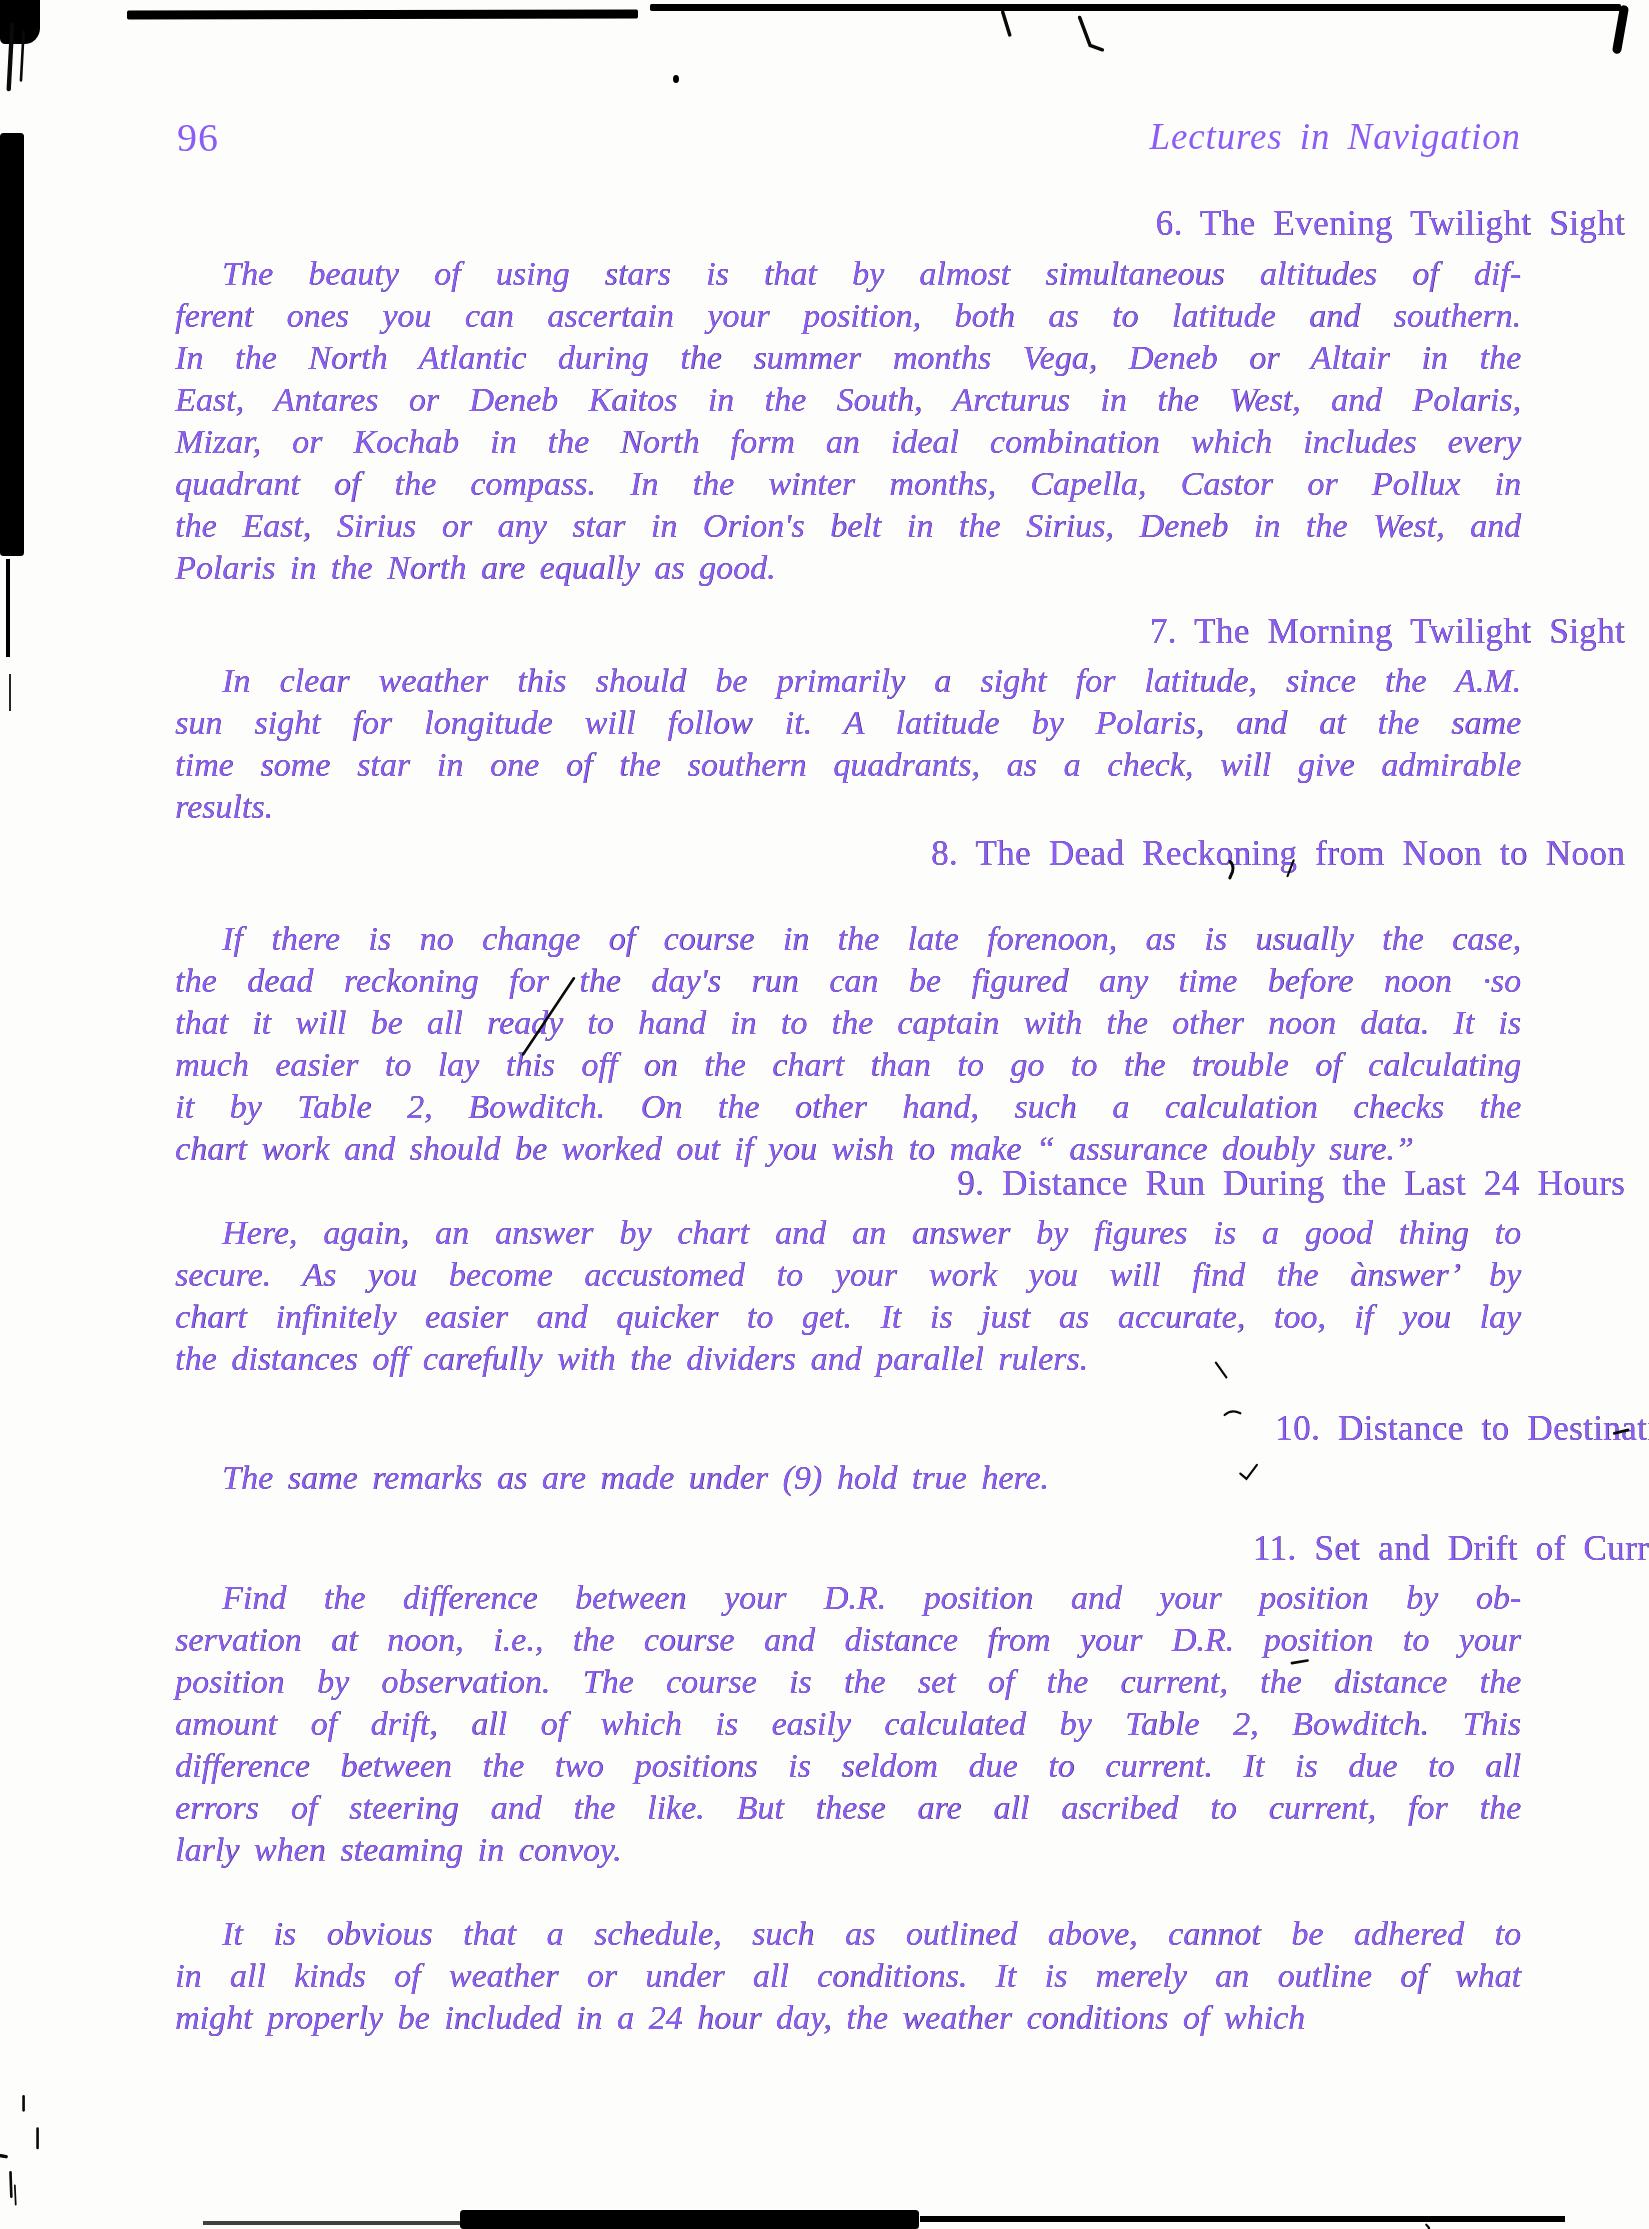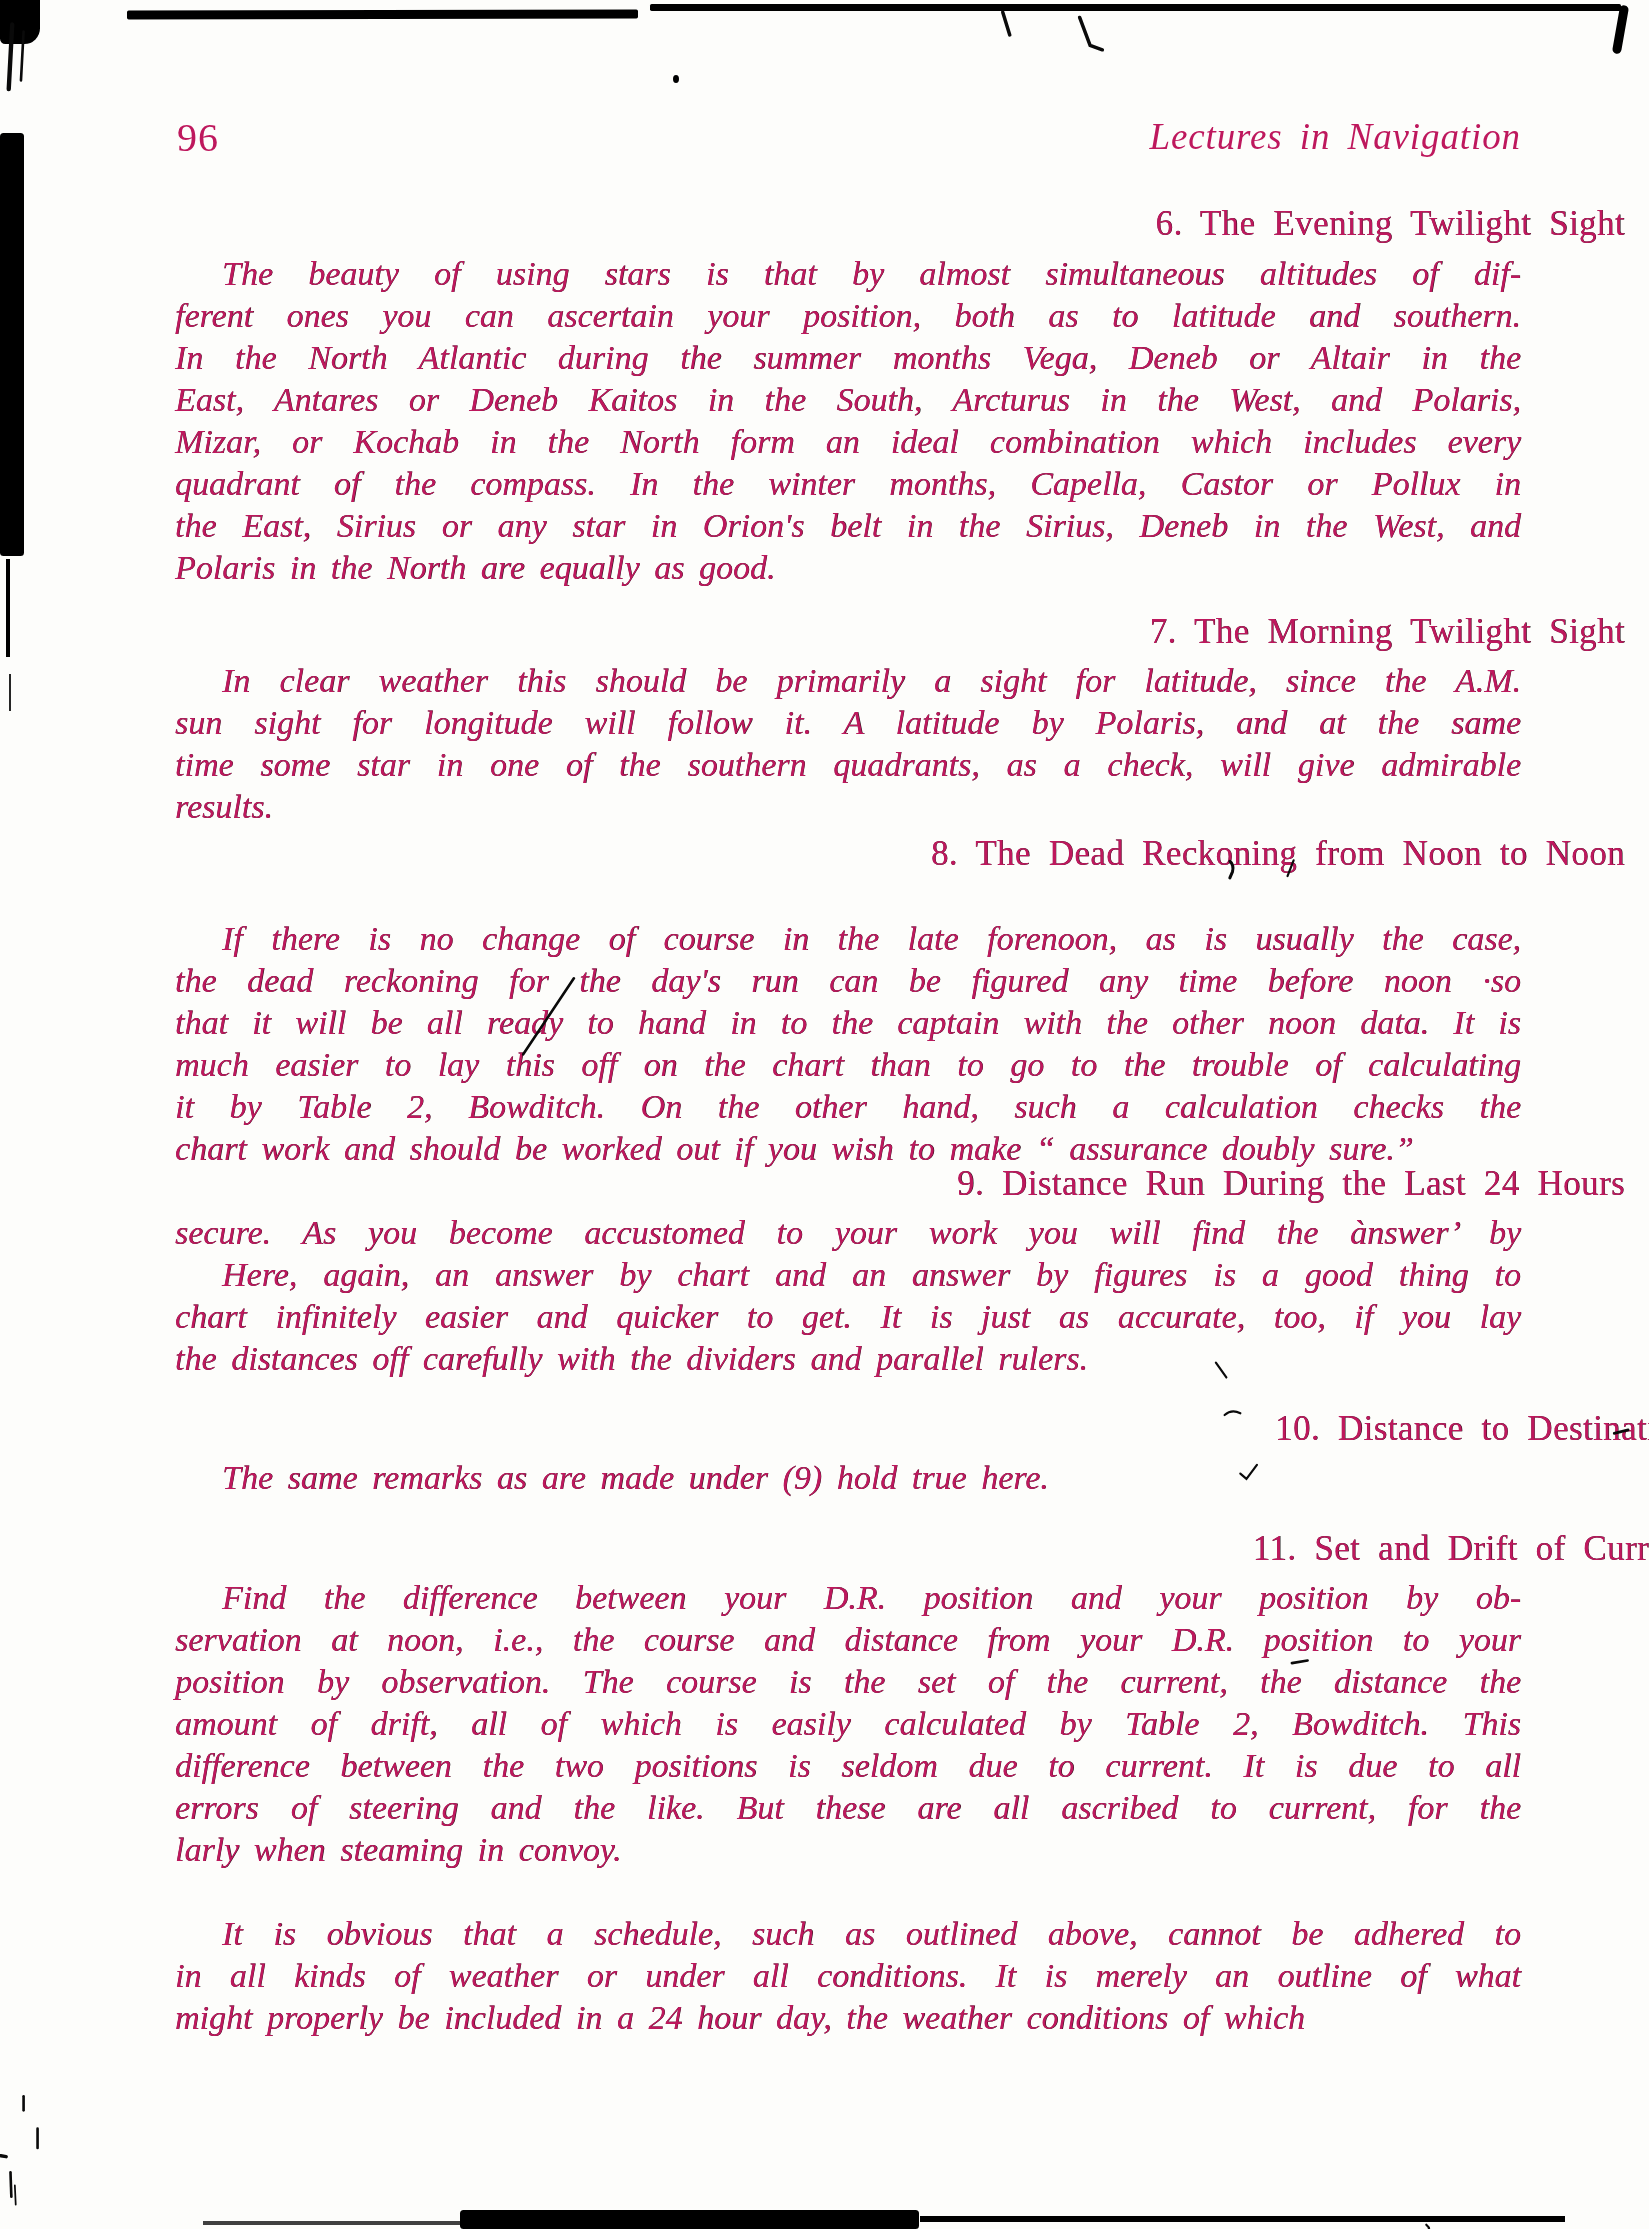--- a/index.html
+++ b/index.html
@@ -2,21 +2,21 @@
 <html style="font-size:14px"><head>
 <meta charset="utf-8">
 <style>
   html,body{margin:0;padding:0;background:#e8e8e6;}
   .page{
     position:relative;
     width:1650px;height:2230px;
     background:#fdfdfb;
     overflow:hidden;
     font-family:"Liberation Serif","DejaVu Serif",serif;
-    color:#be185d;
+    color:#8b5cf6;
   }
   
   .pageno{
     position:absolute;left:177px;top:114px;
     font-size:40px;letter-spacing:0.9px;
   }
   .booktitle{
     position:absolute;top:115px;right:129px;
     font-size:37px;font-style:italic;letter-spacing:0.9px;word-spacing:7px;text-align:center;
   }
@@ -104,22 +104,22 @@
     </div>
   <div class="para" id="p8">
       <div class="line first">If there is no change of course in the late forenoon, as is usually the case,</div>
       <div class="line">the dead reckoning for the day's run can be figured any time before noon ·so</div>
       <div class="line">that it will be all ready to hand in to the captain with the other noon data. It is</div>
       <div class="line">much easier to lay this off on the chart than to go to the trouble of calculating</div>
       <div class="line">it by Table 2, Bowditch. On the other hand, such a calculation checks the</div>
       <div class="line last">chart work and should be worked out if you wish to make “ assurance doubly sure.”</div>
     </div>
   <div class="para" id="p9">
+      <div class="line first">Here, again, an answer by chart and an answer by figures is a good thing to</div>
       <div class="line">secure. As you become accustomed to your work you will find the ànswer’ by</div>
-      <div class="line first">Here, again, an answer by chart and an answer by figures is a good thing to</div>
       <div class="line">chart infinitely easier and quicker to get. It is just as accurate, too, if you lay</div>
       <div class="line last">the distances off carefully with the dividers and parallel rulers.</div>
     </div>
   <div class="para" id="p10">
       <div class="line first last">The same remarks as are made under (9) hold true here.</div>
     </div>
   <div class="para" id="p11a">
       <div class="line first">Find the difference between your D.R. position and your position by ob-</div>
       <div class="line">servation at noon, i.e., the course and distance from your D.R. position to your</div>
       <div class="line">position by observation. The course is the set of the current, the distance the</div>

